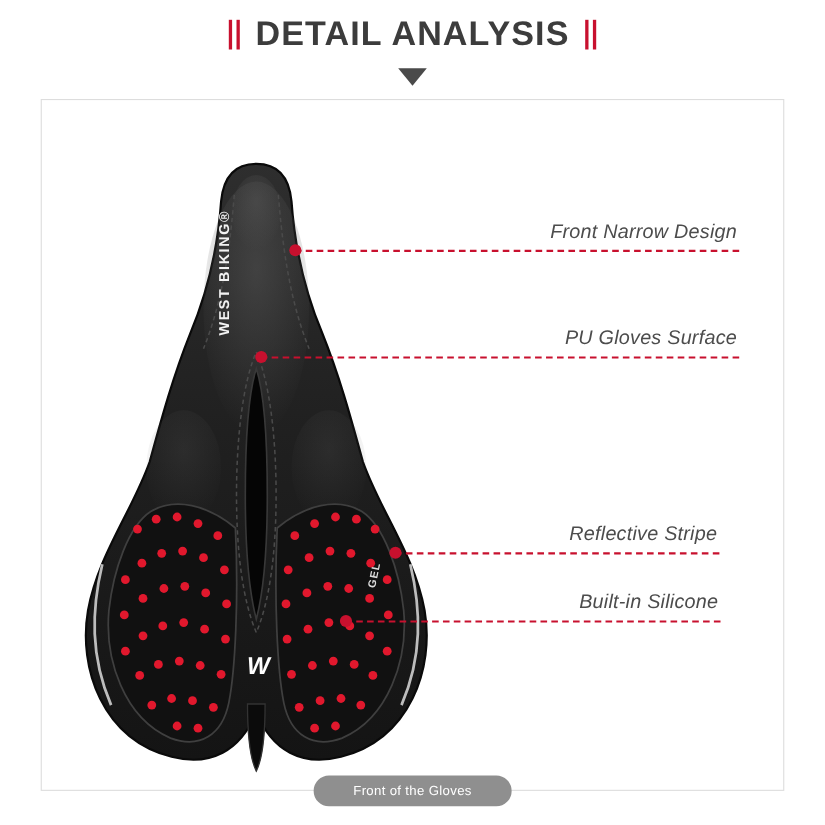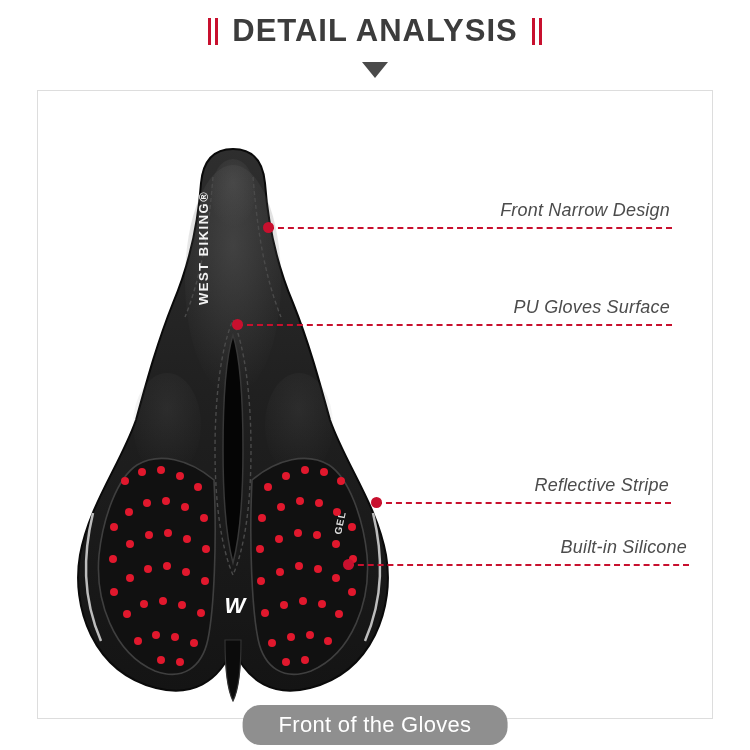--- a/index.html
+++ b/index.html
@@ -59,21 +59,21 @@
   .callout .label {
     position:absolute; right:2px; bottom:8px;
     font-size:18px; color:var(--label-gray,#4c4c4c);
     white-space:nowrap; letter-spacing:0.2px;font-style:italic;
   }
 
   
   .banner {
     position:absolute; top:705px; left:50%; transform:translateX(-50%);
     background:var(--banner-gray,#8f8f8f);
-    color:#ffffff; font-size:22px; letter-spacing:0.3px;
+    color:#ffffff; font-size:12px; letter-spacing:0.3px;
     padding:7px 36px; border-radius:18px; white-space:nowrap;
   }
 </style>
 </head>
 <body>
 
 <div class="page">
 
   <div class="title-row">
     <span class="accent-bars">
@@ -243,27 +243,27 @@
     <span class="line"></span>
     <span class="label">Front Narrow Design</span>
   </div>
 
   <div class="callout" style="left:237px; top:324px; width:435px;">
     <span class="dot"></span>
     <span class="line"></span>
     <span class="label">PU Gloves Surface</span>
   </div>
 
-  <div class="callout" style="left:376px; top:502px; width:295px;">
+  <div class="callout" style="left:359px; top:502px; width:295px;">
     <span class="dot"></span>
     <span class="line"></span>
     <span class="label">Reflective Stripe</span>
   </div>
 
-  <div class="callout" style="left:348px; top:564px; width:341px;">
+  <div class="callout" style="left:314px; top:564px; width:341px;">
     <span class="dot"></span>
     <span class="line"></span>
     <span class="label">Built-in Silicone</span>
   </div>
 
   <div class="banner">
     <span>Front of the Gloves</span>
   </div>
 
 </div>

